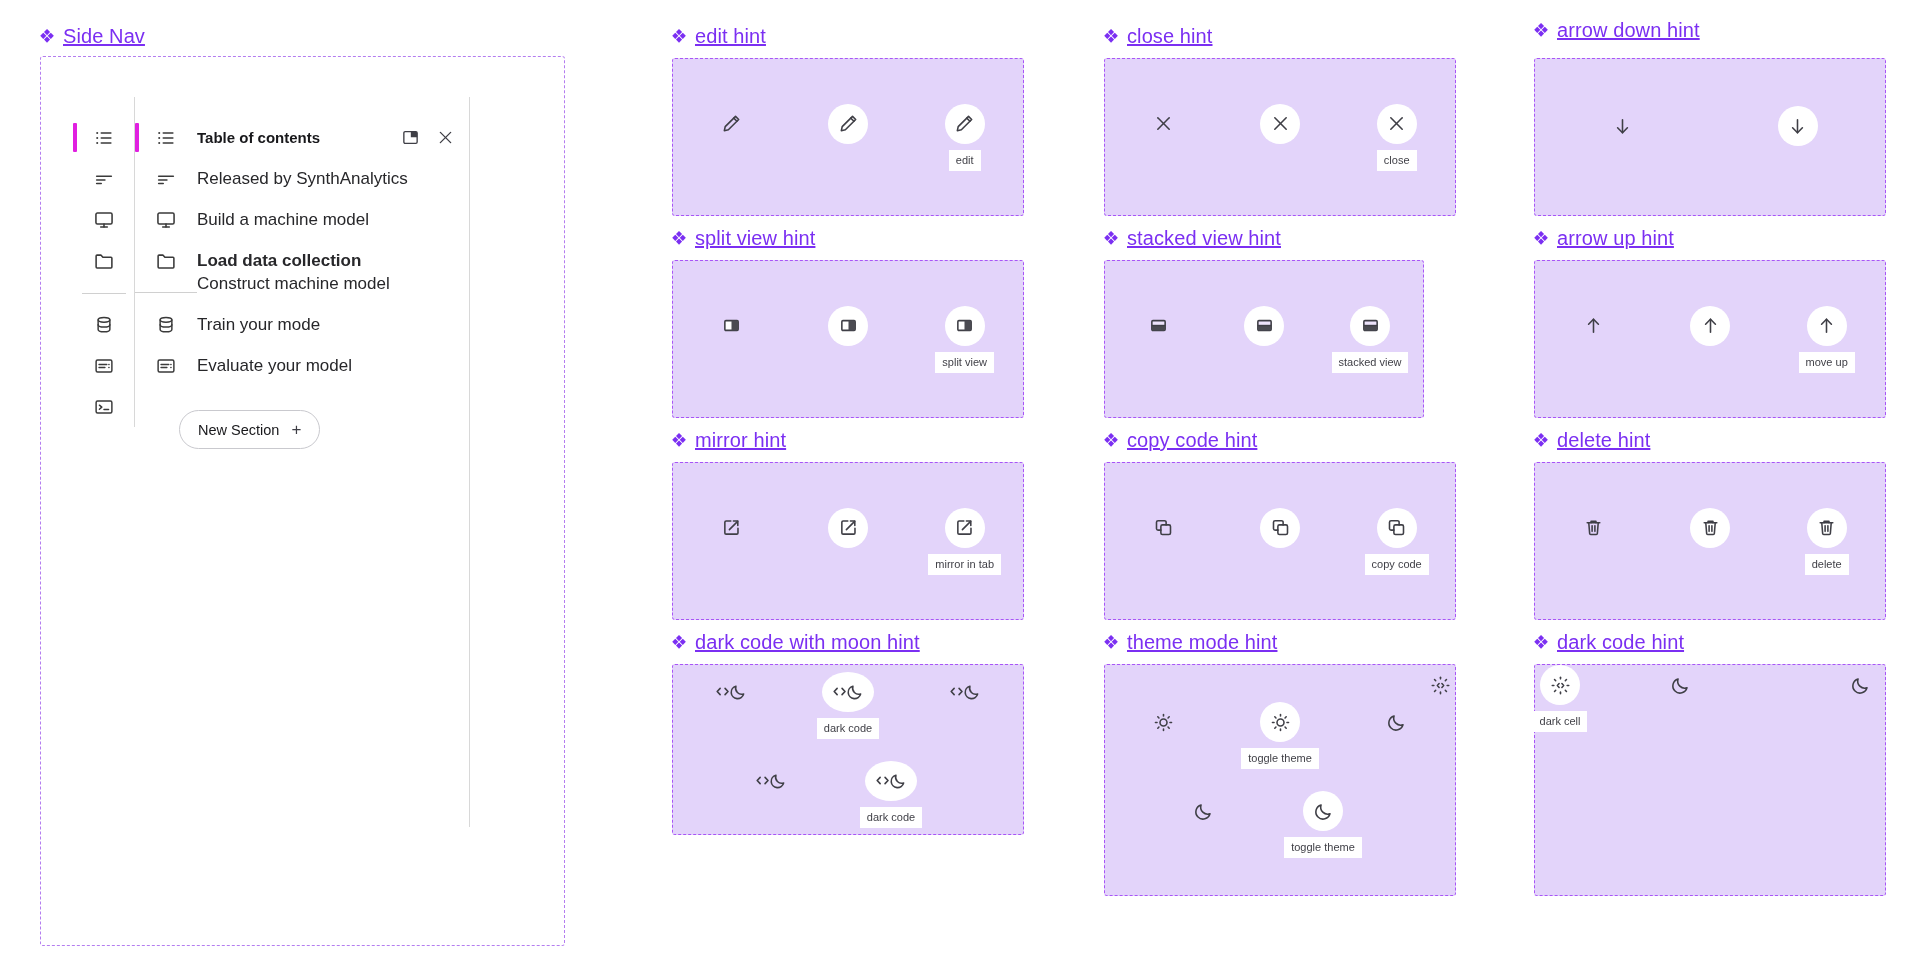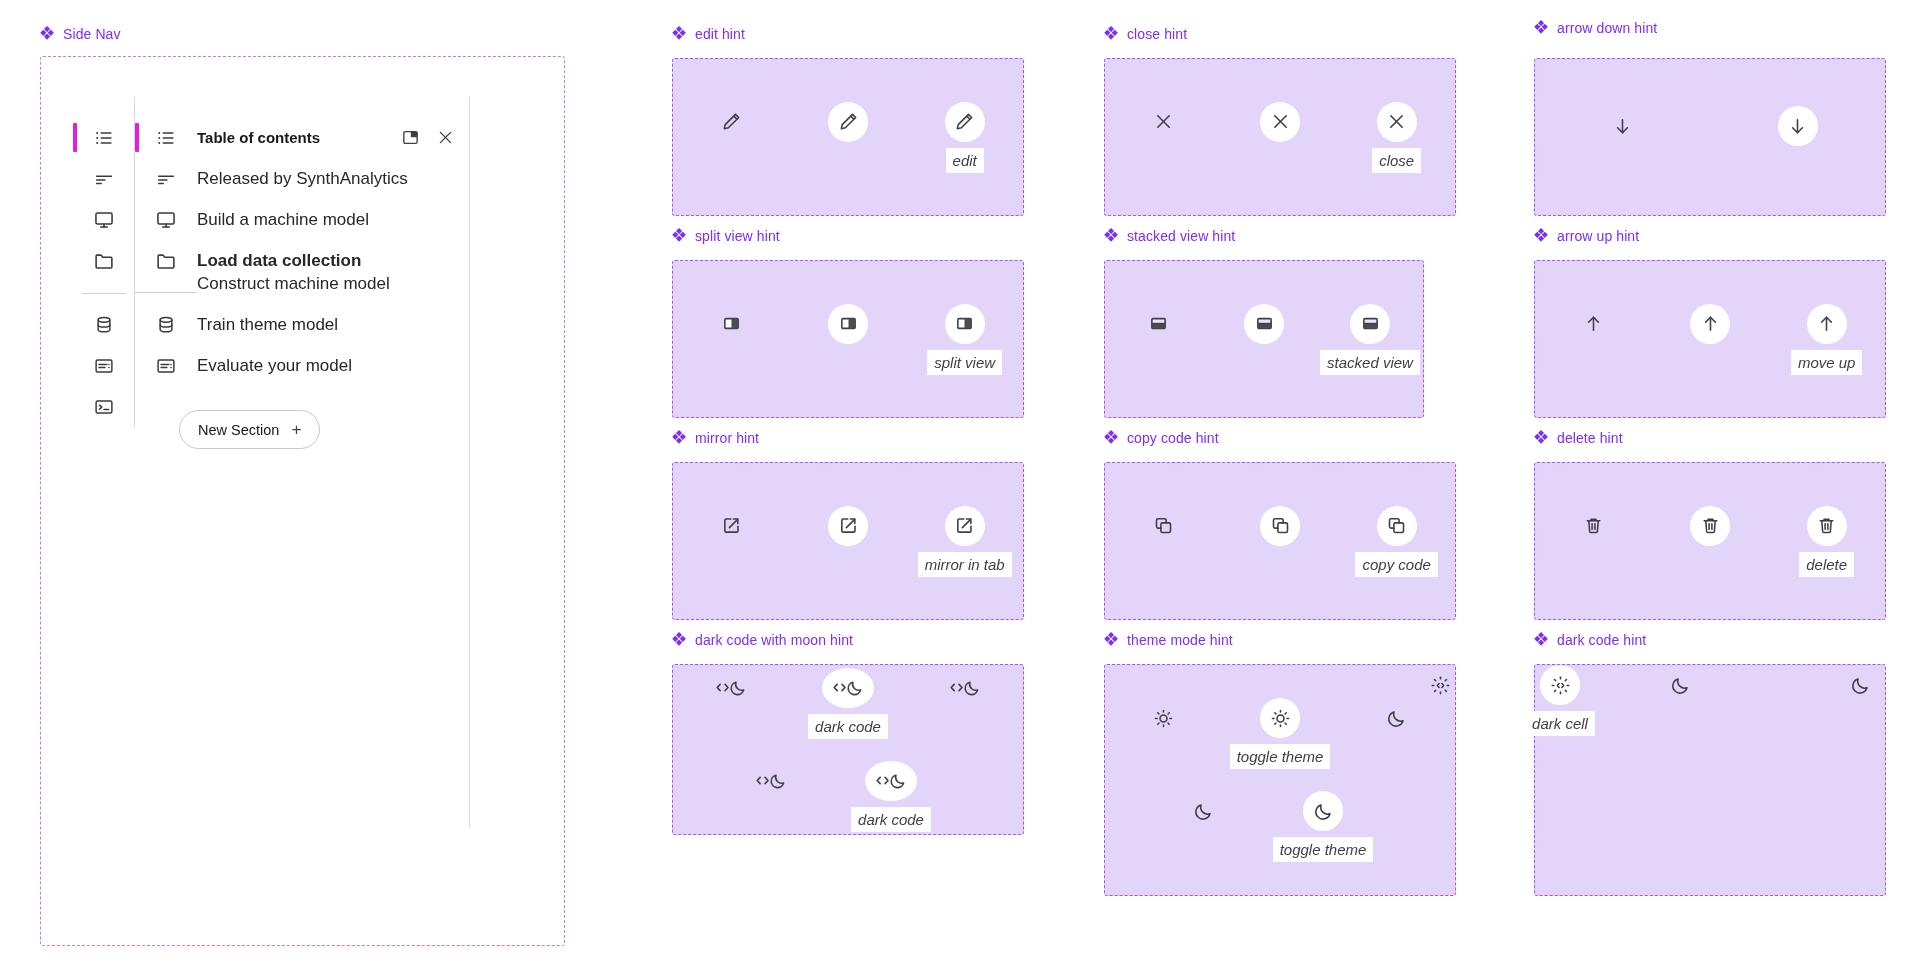--- a/index.html
+++ b/index.html
@@ -8,22 +8,22 @@
     width: 1920px; height: 968px;
     background: #ffffff;
     font-family: "Liberation Sans", sans-serif;
     overflow: hidden;
   }
   .stage { position: relative; width: 1920px; height: 968px; }
 
   
   .story-label {
     display: flex; align-items: center; gap: 8px;
-    font-size: 14px; color: #7B2FF2; letter-spacing: .1px;
-    margin-bottom: 9px; white-space: nowrap;
+    font-size: 20px; color: #7B2FF2; letter-spacing: .1px;
+    margin-bottom: 9px; white-space: nowrap; text-decoration: underline;
   }
   .story-label .gem { flex: 0 0 auto; }
   .story-label .txt { line-height: 1; }
 
   
   .frame-sidenav {
     position: absolute; left: 40px; top: 56px;
     width: 525px; height: 890px;
     border: 1.4px dashed #B47DF0; border-radius: 3px;
     background: #ffffff;
@@ -91,22 +91,22 @@
     width: 120px;
   }
   .icon-plain, .icon-circle {
     width: 40px; height: 40px; display: flex; align-items: center; justify-content: center;
     color: #3F3F46;
   }
   .icon-circle { background: #ffffff; border-radius: 50%; }
   .tooltip {
     margin-top: 6px;
     background: #ffffff; color: #3F3F46;
-    font-size: 15px; line-height: 1;
-    padding: 5px 7px; white-space: nowrap; font-style: italic;
+    font-size: 11px; line-height: 1;
+    padding: 5px 7px; white-space: nowrap;
   }
   .tip-spacer { height: 22px; }
   svg { display: block; }
 </style>
 </head>
 <body>
 
 <div class="stage">
 
   <div style="position:absolute;left:40px;top:26px;">
@@ -267,21 +267,21 @@
         </div>
 
         <div class="toc-row">
           <span class="ic">
             <svg width="22" height="22" viewBox="0 0 24 24" fill="none" stroke="#3A3A3A" stroke-width="1.6" stroke-linecap="round">
               <ellipse cx="12" cy="6.4" rx="6.4" ry="2.6"></ellipse>
               <path d="M5.6 6.4v5.2c0 1.44 2.87 2.6 6.4 2.6s6.4-1.16 6.4-2.6V6.4"></path>
               <path d="M5.6 11.6v5.2c0 1.44 2.87 2.6 6.4 2.6s6.4-1.16 6.4-2.6v-5.2"></path>
             </svg>
           </span>
-          <span class="toc-label">Train theme model</span>
+          <span class="toc-label">Train your mode</span>
         </div>
 
         <div class="toc-row">
           <span class="ic">
             <svg width="22" height="22" viewBox="0 0 24 24" fill="none" stroke="#3A3A3A" stroke-width="1.6" stroke-linecap="round" stroke-linejoin="round">
               <rect x="3.4" y="5.4" width="17.2" height="13.2" rx="1.6"></rect>
               <line x1="6.6" y1="10.4" x2="15" y2="10.4"></line>
                 <line x1="6.6" y1="13.6" x2="13" y2="13.6"></line>
               <circle cx="17.4" cy="10.4" r="0.9" fill="#3A3A3A" stroke="none"></circle>
               <circle cx="17.4" cy="13.6" r="0.9" fill="#3A3A3A" stroke="none"></circle>

